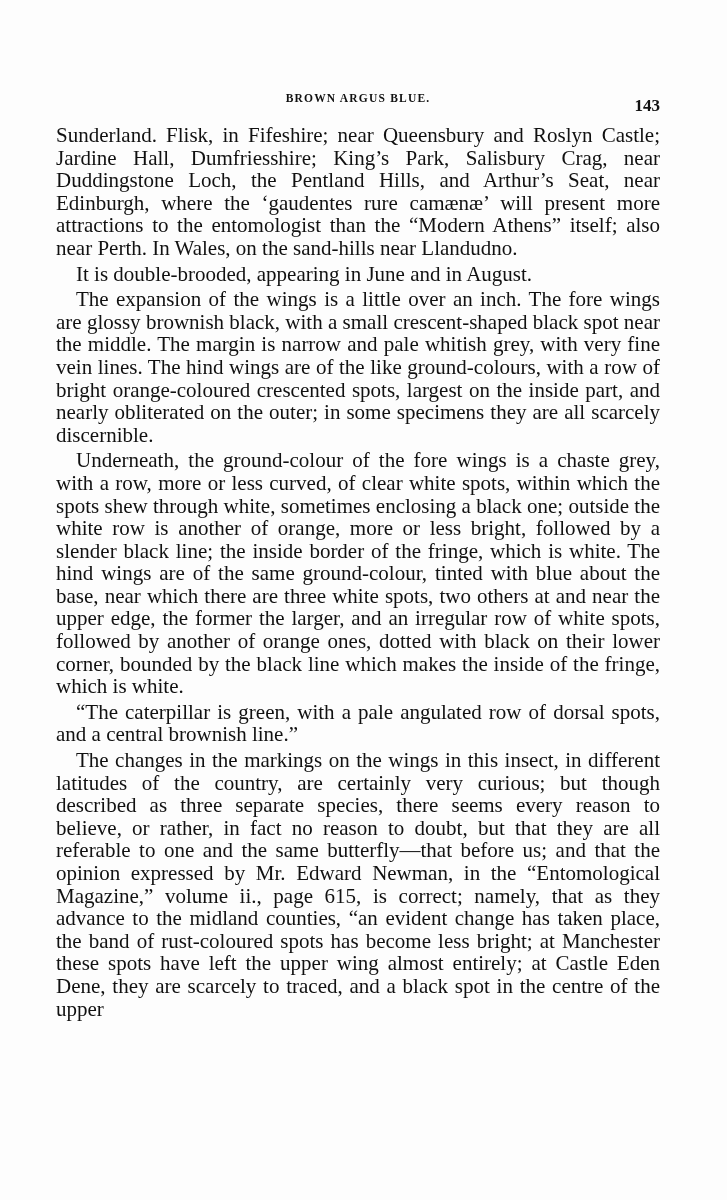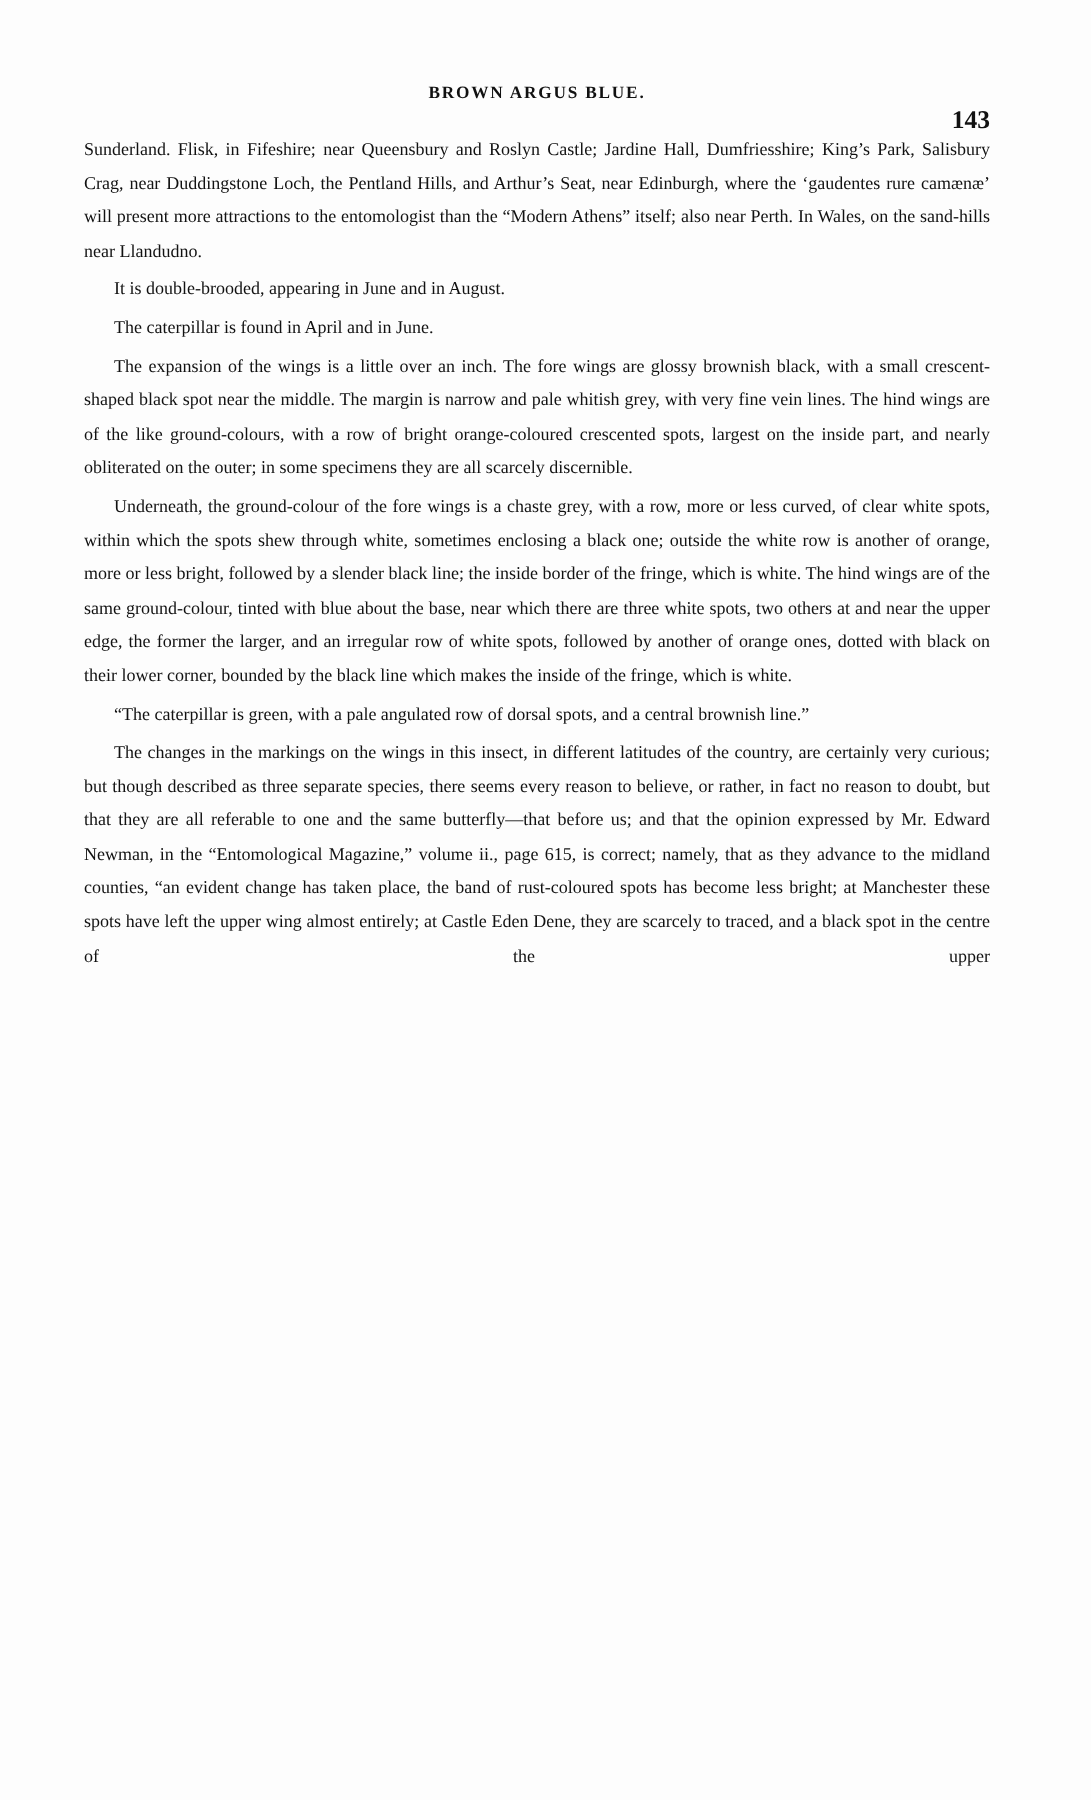--- a/index.html
+++ b/index.html
@@ -18,44 +18,45 @@
     }
     .page {
       position: absolute;
       left: 56px;
       top: 50px;
       width: 604px;
     }
     .running-head {
       position: relative;
       height: 30px;
+      margin-top: 36px;
     }
     .running-title {
       position: absolute;
       left: 0;
       right: 0;
       top: 6px;
       text-align: center;
       font-size: 11.5px;
       letter-spacing: 1.2px;
       font-weight: bold;
     }
     .page-number {
       position: absolute;
       right: 0;
-      top: 20px;
+      top: 10px;
       font-size: 17px;
       font-weight: bold;
     }
     .body-text {
       margin-top: 8px;
     }
     .para {
       margin: 0 0 3px 0;
-      font-size: 12px;
+      font-size: 21px;
       line-height: 22.6px;
       text-align: justify;
       text-align-last: left;
       text-indent: 20px;
     }
     .para.first {
       text-indent: 0;
     }
     .para.justify-last {
       text-align-last: justify;
@@ -66,19 +67,18 @@
 
 <div class="page">
   <div class="running-head">
     <div class="running-title">BROWN ARGUS BLUE.</div>
     <div class="page-number">143</div>
   </div>
 
   <div class="body-text">
     <p class="para first">Sunderland. Flisk, in Fifeshire; near Queensbury and Roslyn Castle; Jardine Hall, Dumfriesshire; King’s Park, Salisbury Crag, near Duddingstone Loch, the Pentland Hills, and Arthur’s Seat, near Edinburgh, where the ‘gaudentes rure camænæ’ will present more attractions to the entomologist than the “Modern Athens” itself; also near Perth. In Wales, on the sand-hills near Llandudno.</p>
     <p class="para">It is double-brooded, appearing in June and in August.</p>
-    <p class="para">The caterpillar is found in April and in June.</p>
     <p class="para">The expansion of the wings is a little over an inch. The fore wings are glossy brownish black, with a small crescent-shaped black spot near the middle. The margin is narrow and pale whitish grey, with very fine vein lines. The hind wings are of the like ground-colours, with a row of bright orange-coloured crescented spots, largest on the inside part, and nearly obliterated on the outer; in some specimens they are all scarcely discernible.</p>
     <p class="para">Underneath, the ground-colour of the fore wings is a chaste grey, with a row, more or less curved, of clear white spots, within which the spots shew through white, sometimes enclosing a black one; outside the white row is another of orange, more or less bright, followed by a slender black line; the inside border of the fringe, which is white. The hind wings are of the same ground-colour, tinted with blue about the base, near which there are three white spots, two others at and near the upper edge, the former the larger, and an irregular row of white spots, followed by another of orange ones, dotted with black on their lower corner, bounded by the black line which makes the inside of the fringe, which is white.</p>
     <p class="para">“The caterpillar is green, with a pale angulated row of dorsal spots, and a central brownish line.”</p>
     <p class="para justify-last">The changes in the markings on the wings in this insect, in different latitudes of the country, are certainly very curious; but though described as three separate species, there seems every reason to believe, or rather, in fact no reason to doubt, but that they are all referable to one and the same butterfly—that before us; and that the opinion expressed by Mr. Edward Newman, in the “Entomological Magazine,” volume ii., page 615, is correct; namely, that as they advance to the midland counties, “an evident change has taken place, the band of rust-coloured spots has become less bright; at Manchester these spots have left the upper wing almost entirely; at Castle Eden Dene, they are scarcely to traced, and a black spot in the centre of the upper</p>
   </div>
 </div>
 
 </body></html>

